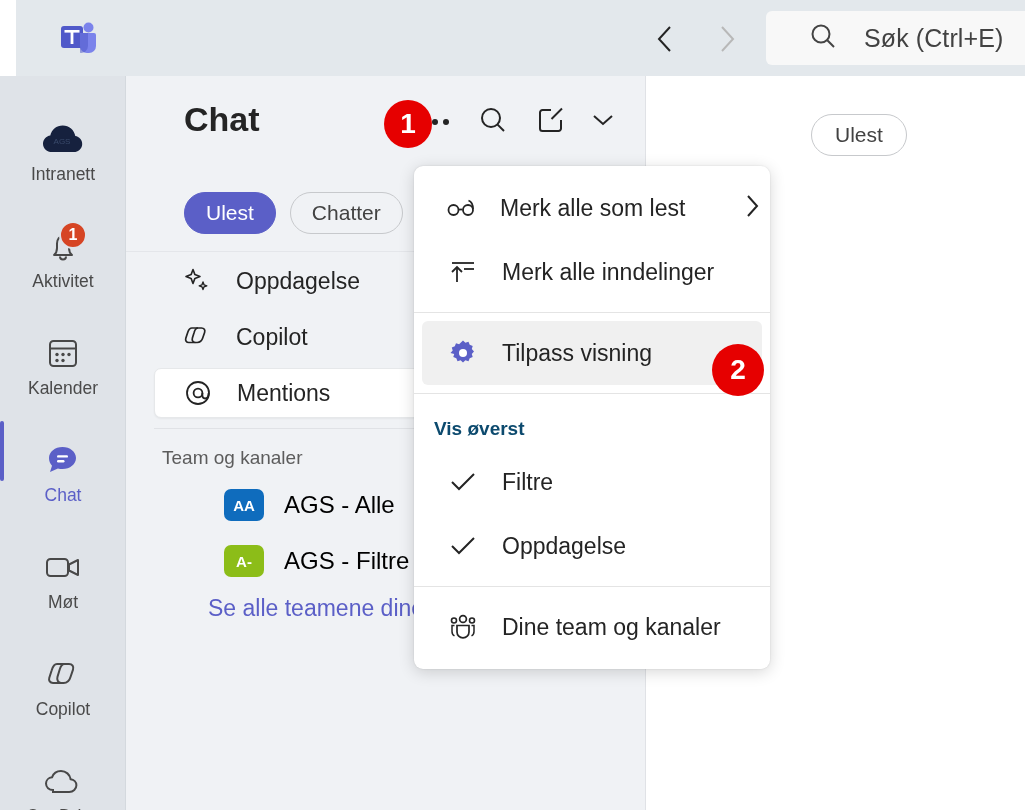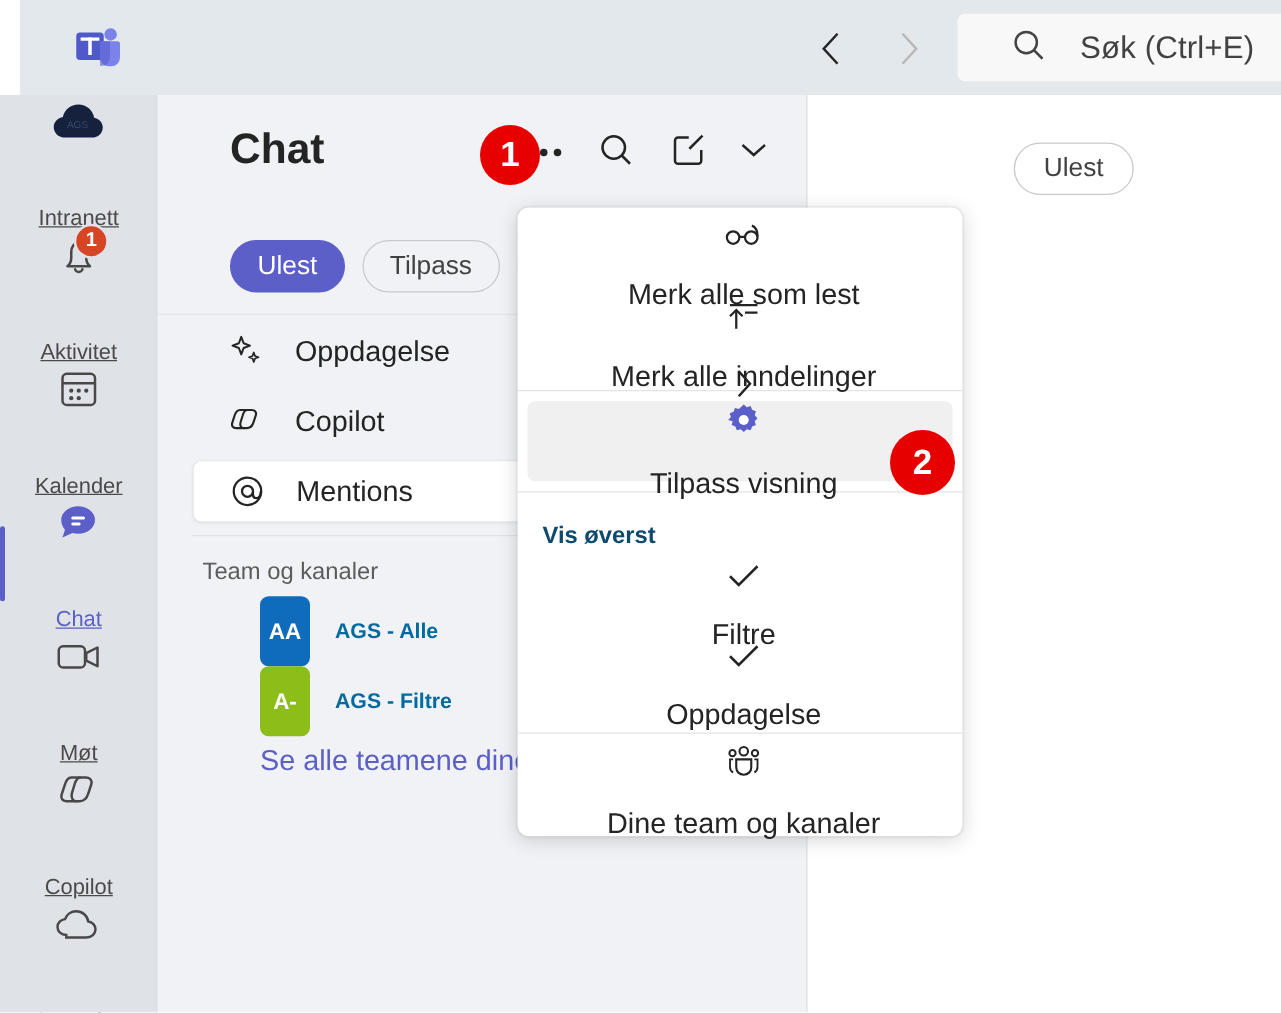--- a/index.html
+++ b/index.html
@@ -41,23 +41,23 @@
 
   
   .rail {
     position: absolute; left: 0; top: 76px; width: 126px; height: 734px;
     background: #dfe3e8;
     border-right: 1px solid #d4d9de;
   }
   .rail-item {
     position: relative; width: 126px; height: 107px;
     display: flex; flex-direction: column; align-items: center;
-    justify-content: space-between; gap: 22px; cursor: pointer;
-  }
-  .rail-label { font-size: 17.5px; color: #4a4a4a; line-height: 1; text-decoration: underline; }
+    justify-content: flex-end; gap: 6px; cursor: pointer;
+  }
+  .rail-label { font-size: 17.5px; color: #4a4a4a; line-height: 1; }
   .rail-item.active .rail-label { color: #5b5fc7; }
   .rail-item.active::before {
     content: ""; position: absolute; left: 0; top: 24px;
     width: 4px; height: 60px; background: #5b5fc7; border-radius: 2px;
   }
   .rail-icon { width: 46px; height: 42px; display: flex; align-items: center; justify-content: center; position: relative; }
   .rail-badge {
     position: absolute; top: -4px; right: -1px;
     min-width: 28px; height: 28px; border-radius: 14px;
     background: #d64524; color: #fff;
@@ -120,25 +120,25 @@
 
   .section-divider { margin: 10px 28px 0 28px; border-top: 1px solid #e0e2e6; }
   .section-head {
     font-size: 19px; color: #5c5c5c; padding: 18px 0 8px 36px;
   }
   .team-row {
     height: 56px; margin: 0 28px; padding-left: 54px;
     display: flex; align-items: center; gap: 20px; cursor: pointer; border-radius: 7px;
   }
   .team-avatar {
-    width: 40px; height: 56px; border-radius: 7px; color: #fff;
-    font-size: 18px; font-weight: bold;
-    display: flex; align-items: center; justify-content: center;
-  }
-  .team-name { font-size: 17px; font-weight: bold; color: #0369a1; white-space: nowrap; }
+    width: 40px; height: 32px; border-radius: 7px; color: #fff;
+    font-size: 15px; font-weight: bold;
+    display: flex; align-items: center; justify-content: center; margin-left: 16px;
+  }
+  .team-name { font-size: 24px; font-weight: normal; color: #000000; white-space: nowrap; }
   .see-all {
     padding-left: 54px; margin: 6px 28px 0 28px;
     font-size: 23px; color: #5b5fc7; cursor: pointer; white-space: nowrap;
   }
 
   
   .content {
     position: absolute; left: 647px; top: 76px; width: 378px; height: 734px;
     background: #ffffff;
   }
@@ -154,21 +154,20 @@
     position: absolute; left: 414px; top: 166px; width: 356px;
     background: #ffffff; border-radius: 9px;
     box-shadow: 0 3px 16px rgba(0,0,0,.16), 0 0 2px rgba(0,0,0,.12);
     padding: 10px 0 10px 0;
     z-index: 40;
   }
   .menu-item {
     position: relative; height: 64px; display: flex; align-items: center;
     gap: 22px; padding: 0 18px 0 24px; margin: 0 8px; border-radius: 6px;
     cursor: pointer;
-    flex-direction: column;
   }
   .menu-item.hl { background: #f0f0f0; }
   .mi-icon { width: 34px; display: flex; align-items: center; justify-content: center; }
   .mi-label { font-size: 23px; color: #242424; flex: 1; white-space: nowrap; }
   .mi-sep { width: 1px; height: 30px; background: #d6d6d6; margin-right: 14px; }
   .menu-divider { height: 1px; background: #e4e4e4; margin: 8px 0; }
   .menu-section {
     font-size: 19px; font-weight: bold; color: #0c4a6e;
     padding: 16px 0 10px 20px;
   }
@@ -339,21 +338,21 @@
             <svg width="26" height="18" viewBox="0 0 26 18">
                 <polyline points="4,5 13,13 22,5" fill="none" stroke="#242424" stroke-width="2"></polyline>
               </svg>
           </span>
         </div>
       </div>
     </div>
 
     <div class="filterrow">
       <div class="pill sel">Ulest</div>
-      <div class="pill">Tilpass</div>
+      <div class="pill">Chatter</div>
       <div class="pill">Ka</div>
     </div>
 
     <div class="list">
 
       <div class="list-row">
         <div class="list-icon">
           <svg width="30" height="30" viewBox="0 0 30 30">
             <path d="M11 3.5l1.9 5.1 5.1 1.9-5.1 1.9L11 17.5 9.1 12.4 4 10.5l5.1-1.9z" fill="none" stroke="#242424" stroke-width="1.6" stroke-linejoin="round"></path>
             <path d="M21 16l1 2.8 2.8 1-2.8 1-1 2.8-1-2.8-2.8-1 2.8-1z" fill="none" stroke="#242424" stroke-width="1.4" stroke-linejoin="round"></path>

